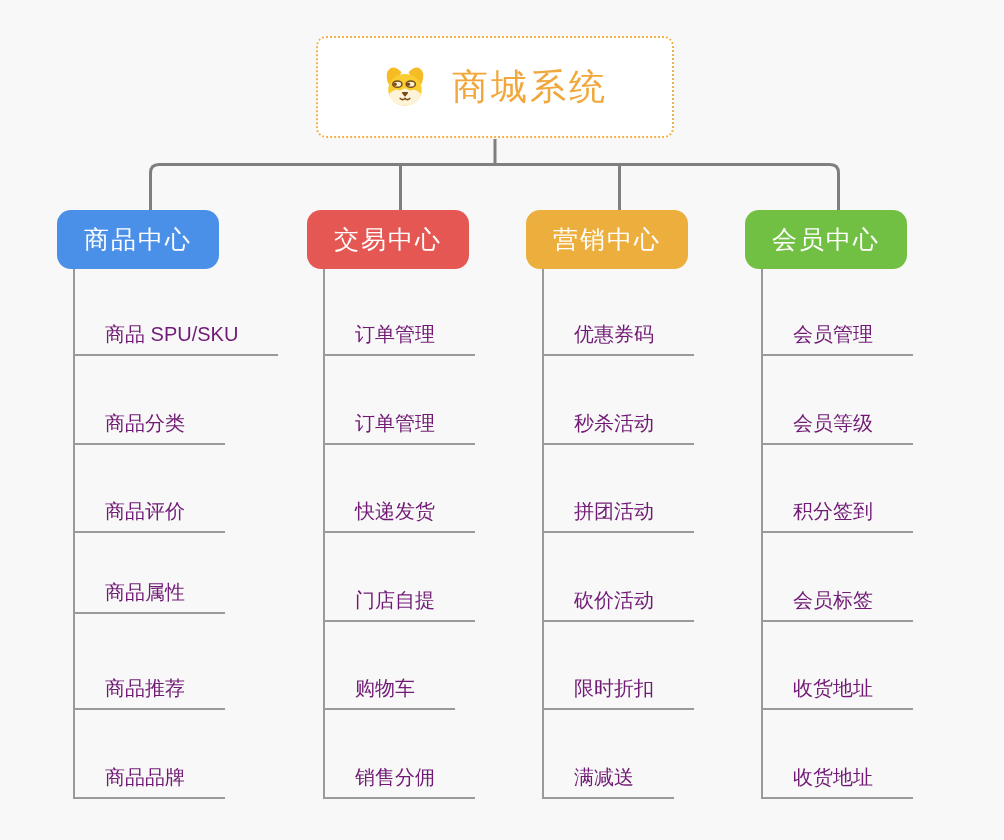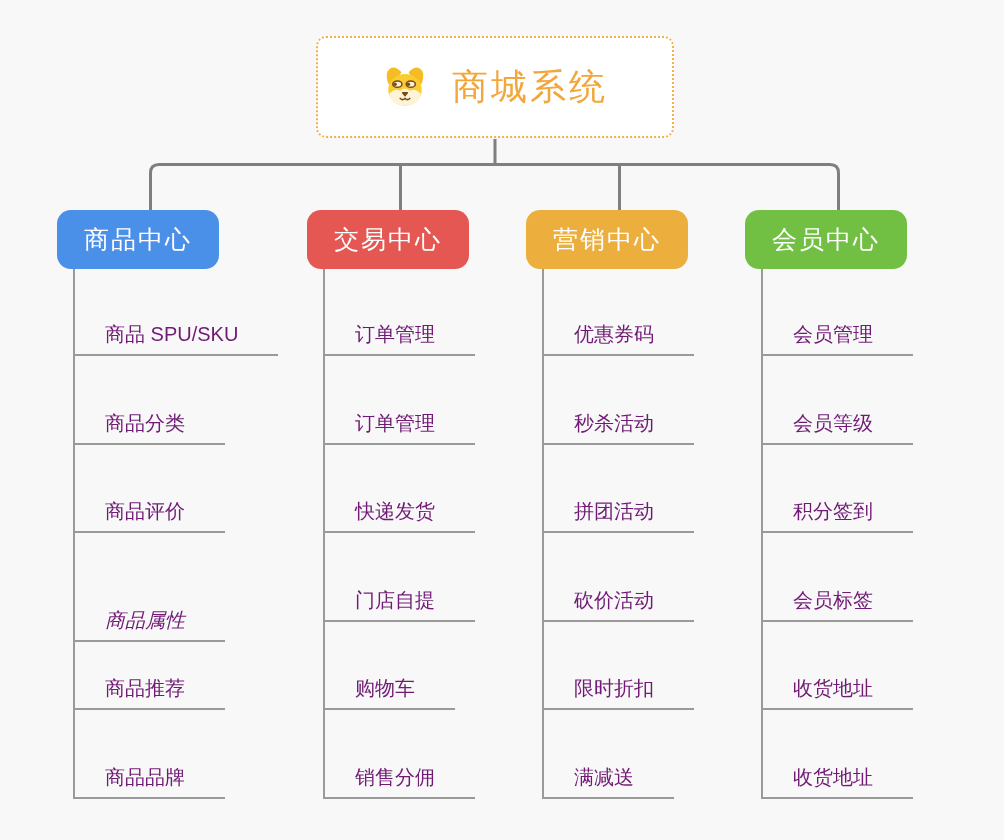--- a/index.html
+++ b/index.html
@@ -67,21 +67,21 @@
 </div>
 
 <div class="branch" style="left: 57px;">
     <div class="branch-box" style="background: rgb(74, 143, 232);">
       <span>商品中心</span>
     </div>
     <div class="spine" style="background: rgb(154, 154, 154);"></div>
   <div class="child" style="top: 110px;">商品 SPU/SKU</div>
     <div class="child" style="top: 199px;">商品分类</div>
     <div class="child" style="top: 287px;">商品评价</div>
-    <div class="child" style="top: 396px; font-style: italic;">商品属性</div>
+    <div class="child" style="top: 368px;">商品属性</div>
     <div class="child" style="top: 464px;">商品推荐</div>
     <div class="child" style="top: 553px;">商品品牌</div>
   </div>
 <div class="branch" style="left: 307px;">
     <div class="branch-box" style="background: rgb(228, 87, 82);">
       <span>交易中心</span>
     </div>
     <div class="spine" style="background: rgb(154, 154, 154);"></div>
   <div class="child" style="top: 110px;">订单管理</div>
     <div class="child" style="top: 199px;">订单管理</div>

